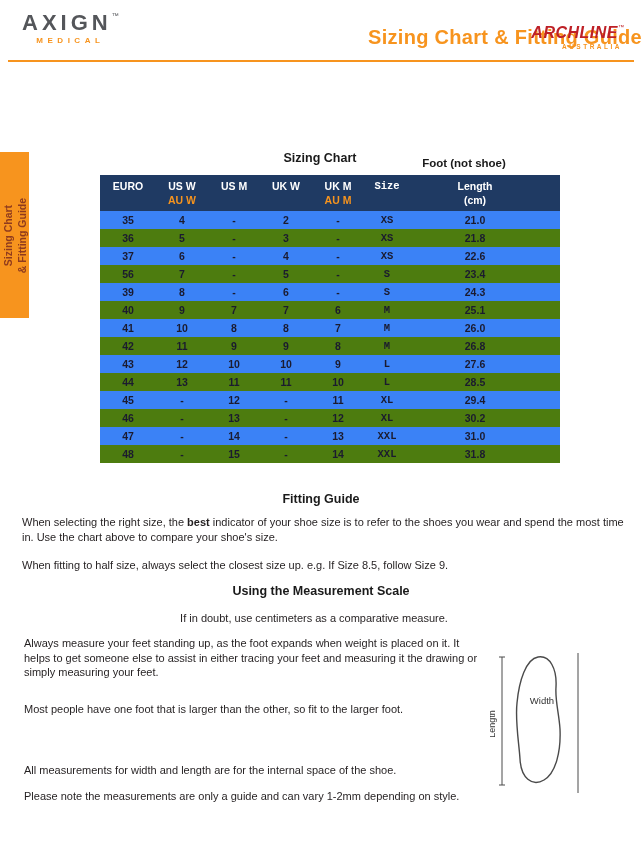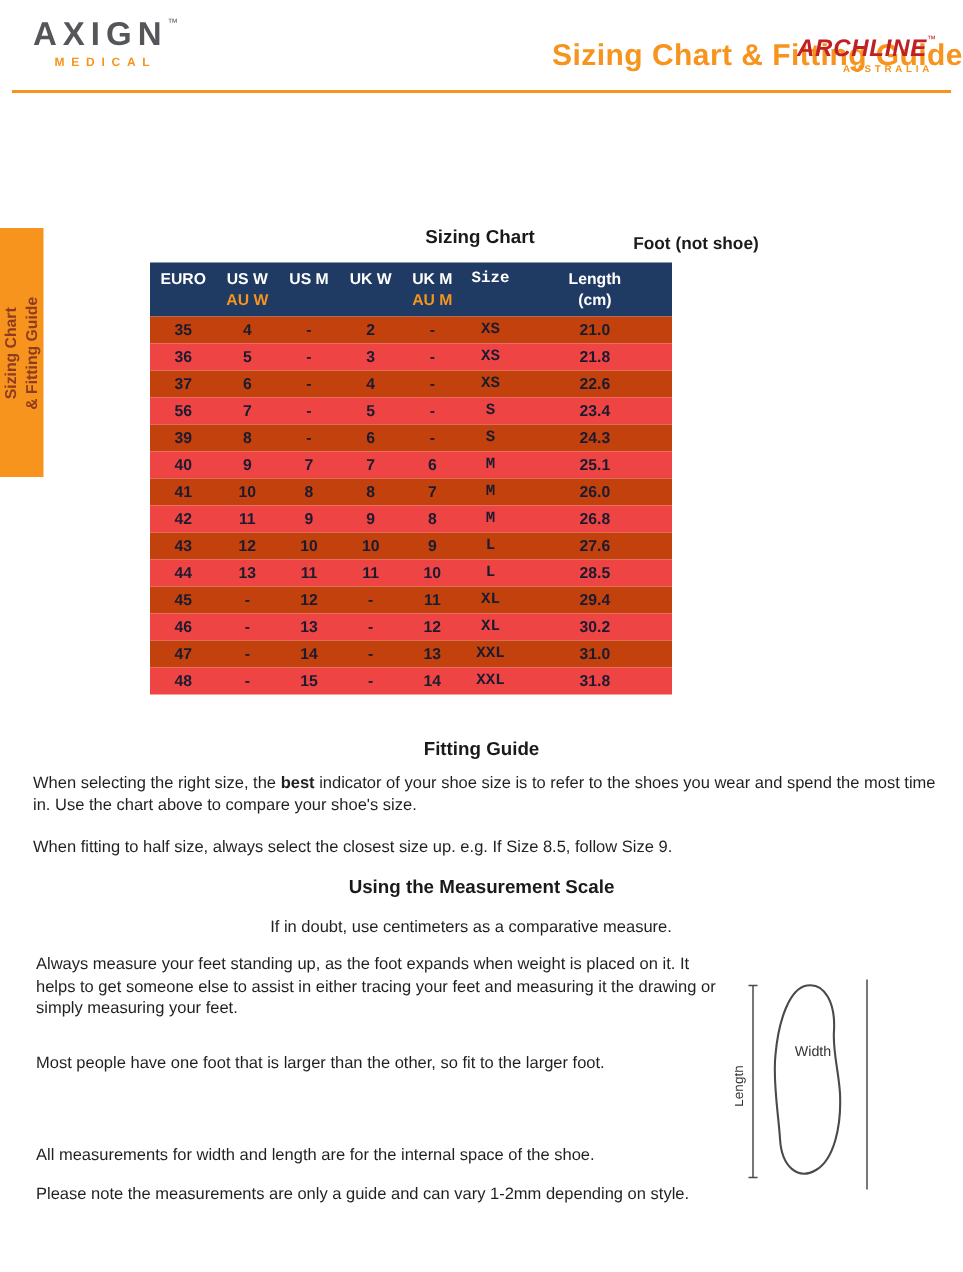--- a/index.html
+++ b/index.html
@@ -33,27 +33,27 @@
     position:absolute; width:166px; height:29px; left:-68.5px; top:68.5px;
     transform:rotate(-90deg);
     display:flex; flex-direction:column; justify-content:center; text-align:center;
     font-size:10.5px; font-weight:700; color:#8F3B1E; line-height:1.25;
   }
 
   
   .chart-title { position:absolute; top:151px; left:100px; width:440px; text-align:center; font-size:12.5px; font-weight:700; color:#1A1A1A; }
   .chart-note  { position:absolute; top:157px; left:404px; width:120px; text-align:center; font-size:11.5px; font-weight:700; color:#1A1A1A; }
 
-  .size-table { position:absolute; left:100px; top:175px; width:348px; }
+  .size-table { position:absolute; left:100px; top:175px; width:460px; }
   .thead { display:flex; background:#1F3A63; color:#ffffff; height:36px; }
   .th { display:flex; flex-direction:column; align-items:center; justify-content:flex-start; padding-top:4px; font-size:10.5px; font-weight:700; line-height:1.35; }
   .th .accent { color:#F7941E; }
   .tr { display:flex; height:18px; }
-  .tr.even { background:#c2410c; }
-  .tr.odd  { background:#ef4444; }
+  .tr.even { background:#3b82f6; }
+  .tr.odd  { background:#4d7c0f; }
   .td { display:flex; align-items:center; justify-content:center; font-size:10.5px; font-weight:700; color:#1B1B2F; }
   .th:nth-child(1), .td:nth-child(1) { width:56px; }
   .th:nth-child(2), .td:nth-child(2) { width:52px; }
   .th:nth-child(3), .td:nth-child(3) { width:52px; }
   .th:nth-child(4), .td:nth-child(4) { width:52px; }
   .th:nth-child(5), .td:nth-child(5) { width:52px; }
   .th:nth-child(6), .td:nth-child(6) { width:46px;font-family:Liberation Mono, monospace; }
   .th:nth-child(7), .td:nth-child(7) { width:130px; }
 
   

